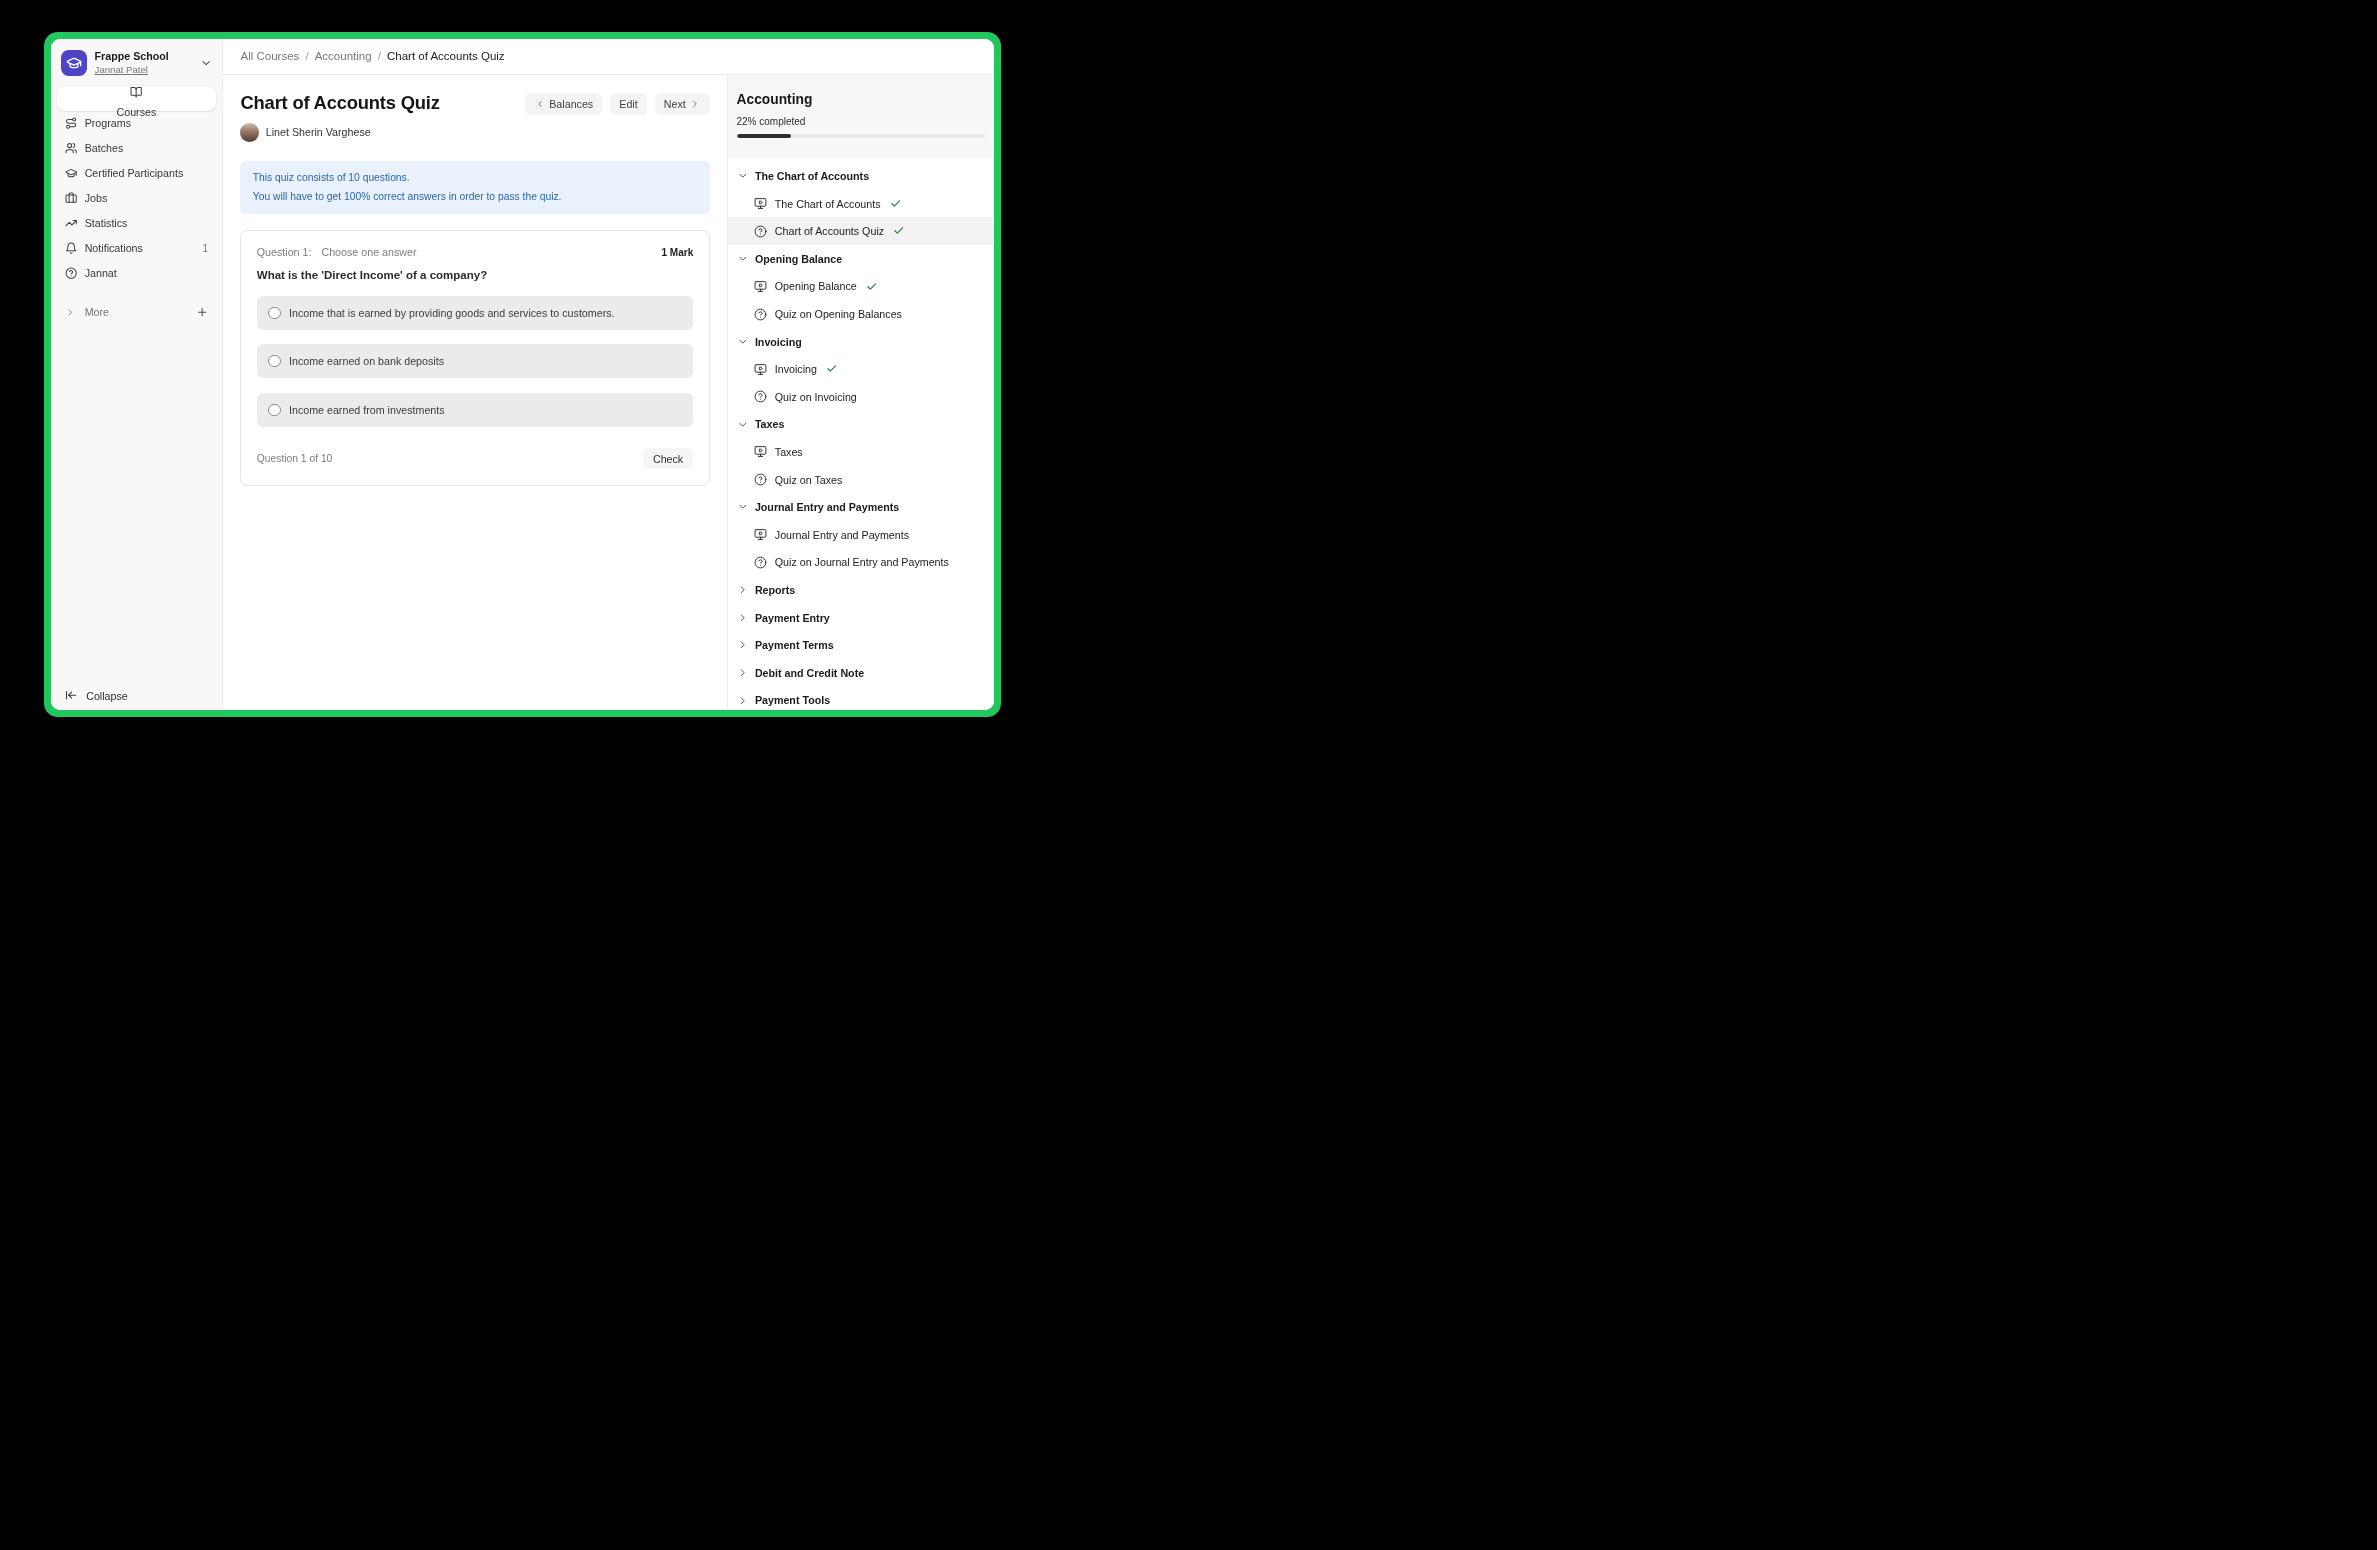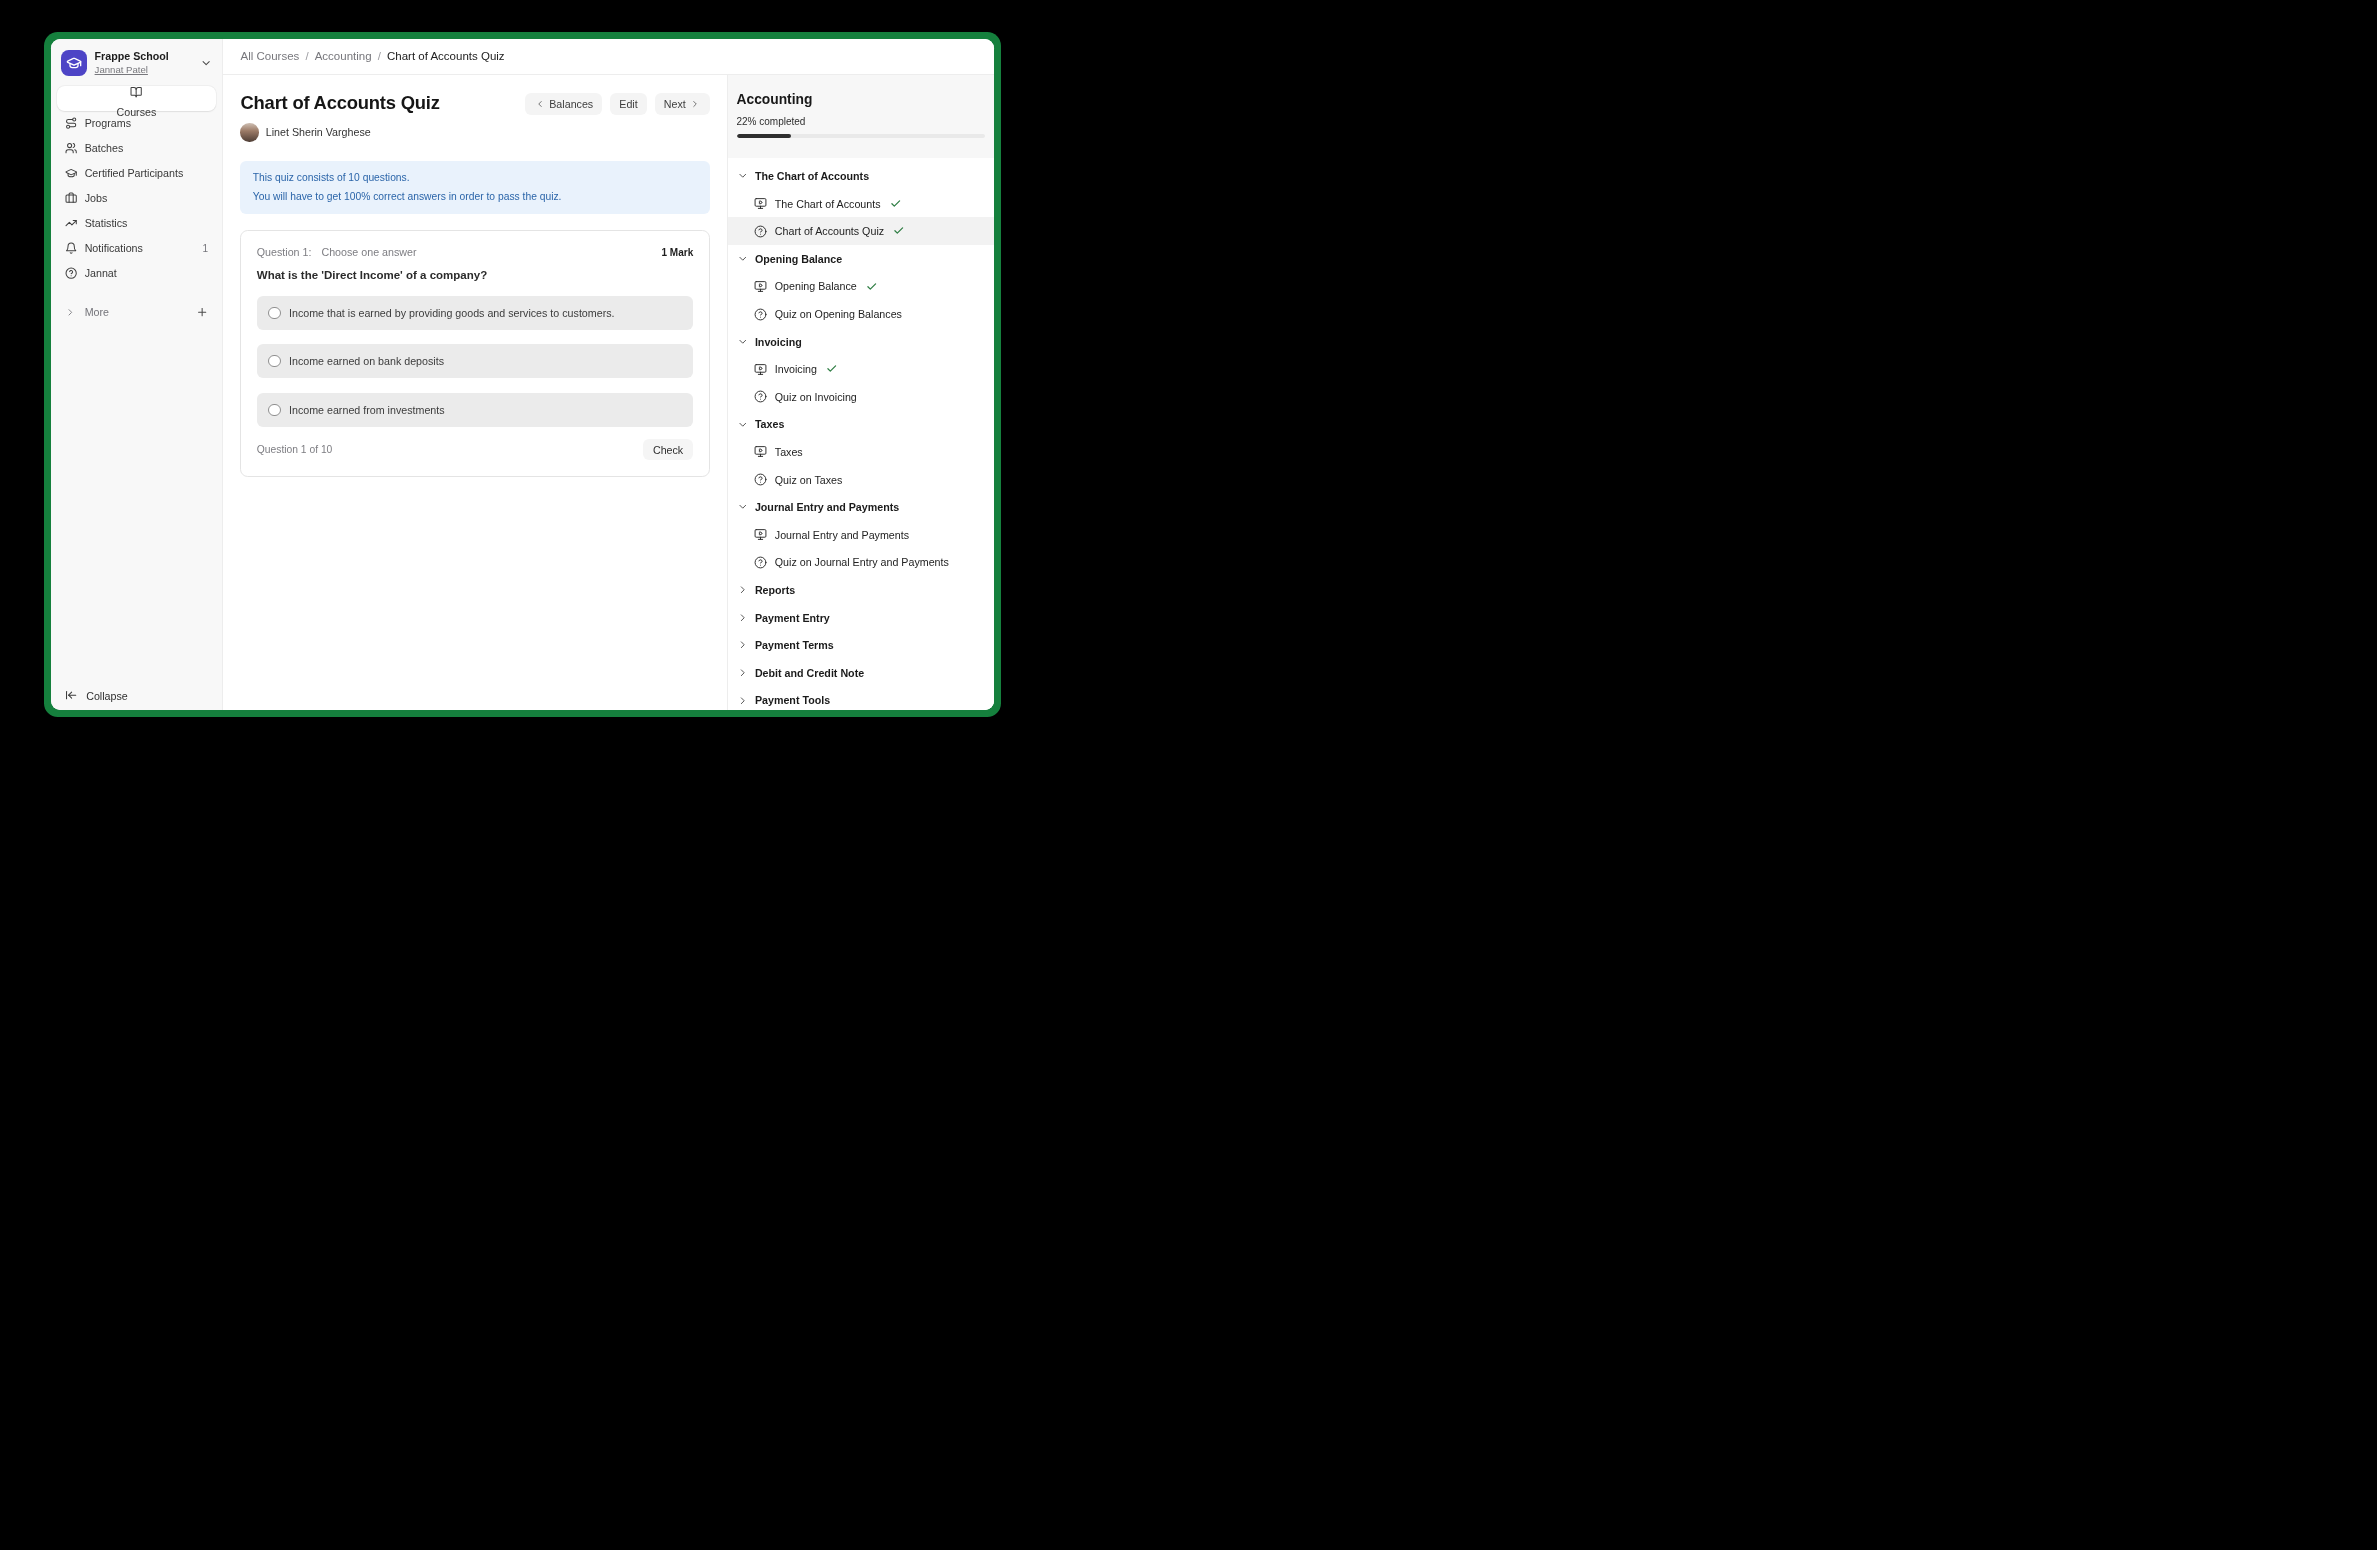--- a/index.html
+++ b/index.html
@@ -1,20 +1,20 @@
 <!DOCTYPE html>
 <html style="font-size:12.3px"><head>
 <meta charset="utf-8">
 <style>
   html,body{margin:0;padding:0;background:#000;}
   *{box-sizing:border-box;}
   .stage{position:relative;width:1189px;height:775px;background:#000;overflow:hidden;
          font-family:"Liberation Sans",sans-serif;color:#222;}
   .frame{position:absolute;left:44px;top:32px;width:957px;height:685px;
-         background:#15803d;border-radius:13.8px;}
+         background:#22c55e;border-radius:13.8px;}
   .app{position:absolute;left:6.9px;top:6.9px;right:6.9px;bottom:6.9px;background:#fff;
        border-radius:9.2px;overflow:hidden;display:flex;}
 
   
   .sidebar{width:172px;min-width:172px;background:#f8f8f8;border-right:0.8px solid #ededed;
            display:flex;flex-direction:column;}
   .workspace{display:flex;align-items:center;gap:7.7px;padding:11.5px 9.2px 6.1px 10px;cursor:pointer;}
   .logo{width:26px;height:26px;border-radius:7.7px;background:#4d44c6;color:#fff;
         display:flex;align-items:center;justify-content:center;flex:none;}
   .logo .icon{width:16px;height:16px;}
@@ -71,21 +71,21 @@
   .q-meta{display:flex;align-items:baseline;}
   .q-label,.q-instruction{font-size:10.7px;color:#7d7d82;}
   .q-instruction{margin-left:10px;}
   .q-marks{margin-left:auto;font-size:10px;font-weight:bold;color:#1d1d1d;}
   .q-text{margin-top:11.5px;font-size:11.5px;font-weight:bold;color:#2b2b2b;}
   .options{margin-top:0.8px;}
   .option{display:flex;align-items:center;gap:8.4px;background:#ebebeb;border-radius:6.1px;height:34px;
           padding:0 11.5px;margin-top:14.6px;cursor:pointer;}
   .radio{width:12.3px;height:12.3px;border:1.1px solid #8f8f8f;border-radius:50%;background:#fff;flex:none;}
   .option-label{font-size:10.7px;color:#3c3c3c;}
-  .card-footer{display:flex;align-items:center;margin-top:12px;}
+  .card-footer{display:flex;align-items:center;margin-top:21px;}
   .q-progress{font-size:10.3px;color:#7d7d82;}
   .check-btn{margin-left:auto;height:21.4px;padding:0 10px;background:#f5f5f5;color:#2f2f2f;}
 
   
   .outline{width:267px;min-width:267px;border-left:0.8px solid #ededed;display:flex;
            flex-direction:column;background:#fff;}
   .outline-header{background:#f7f7f7;padding:17px 9.2px 20.7px 8.4px;}
   .course-title{font-size:13.8px;font-weight:bold;color:#191919;}
   .course-progress-text{font-size:10px;color:#2e2e2e;margin-top:9.2px;}
   .progress-track{margin-top:6.9px;height:3.8px;border-radius:3.1px;background:#e9e9e9;

